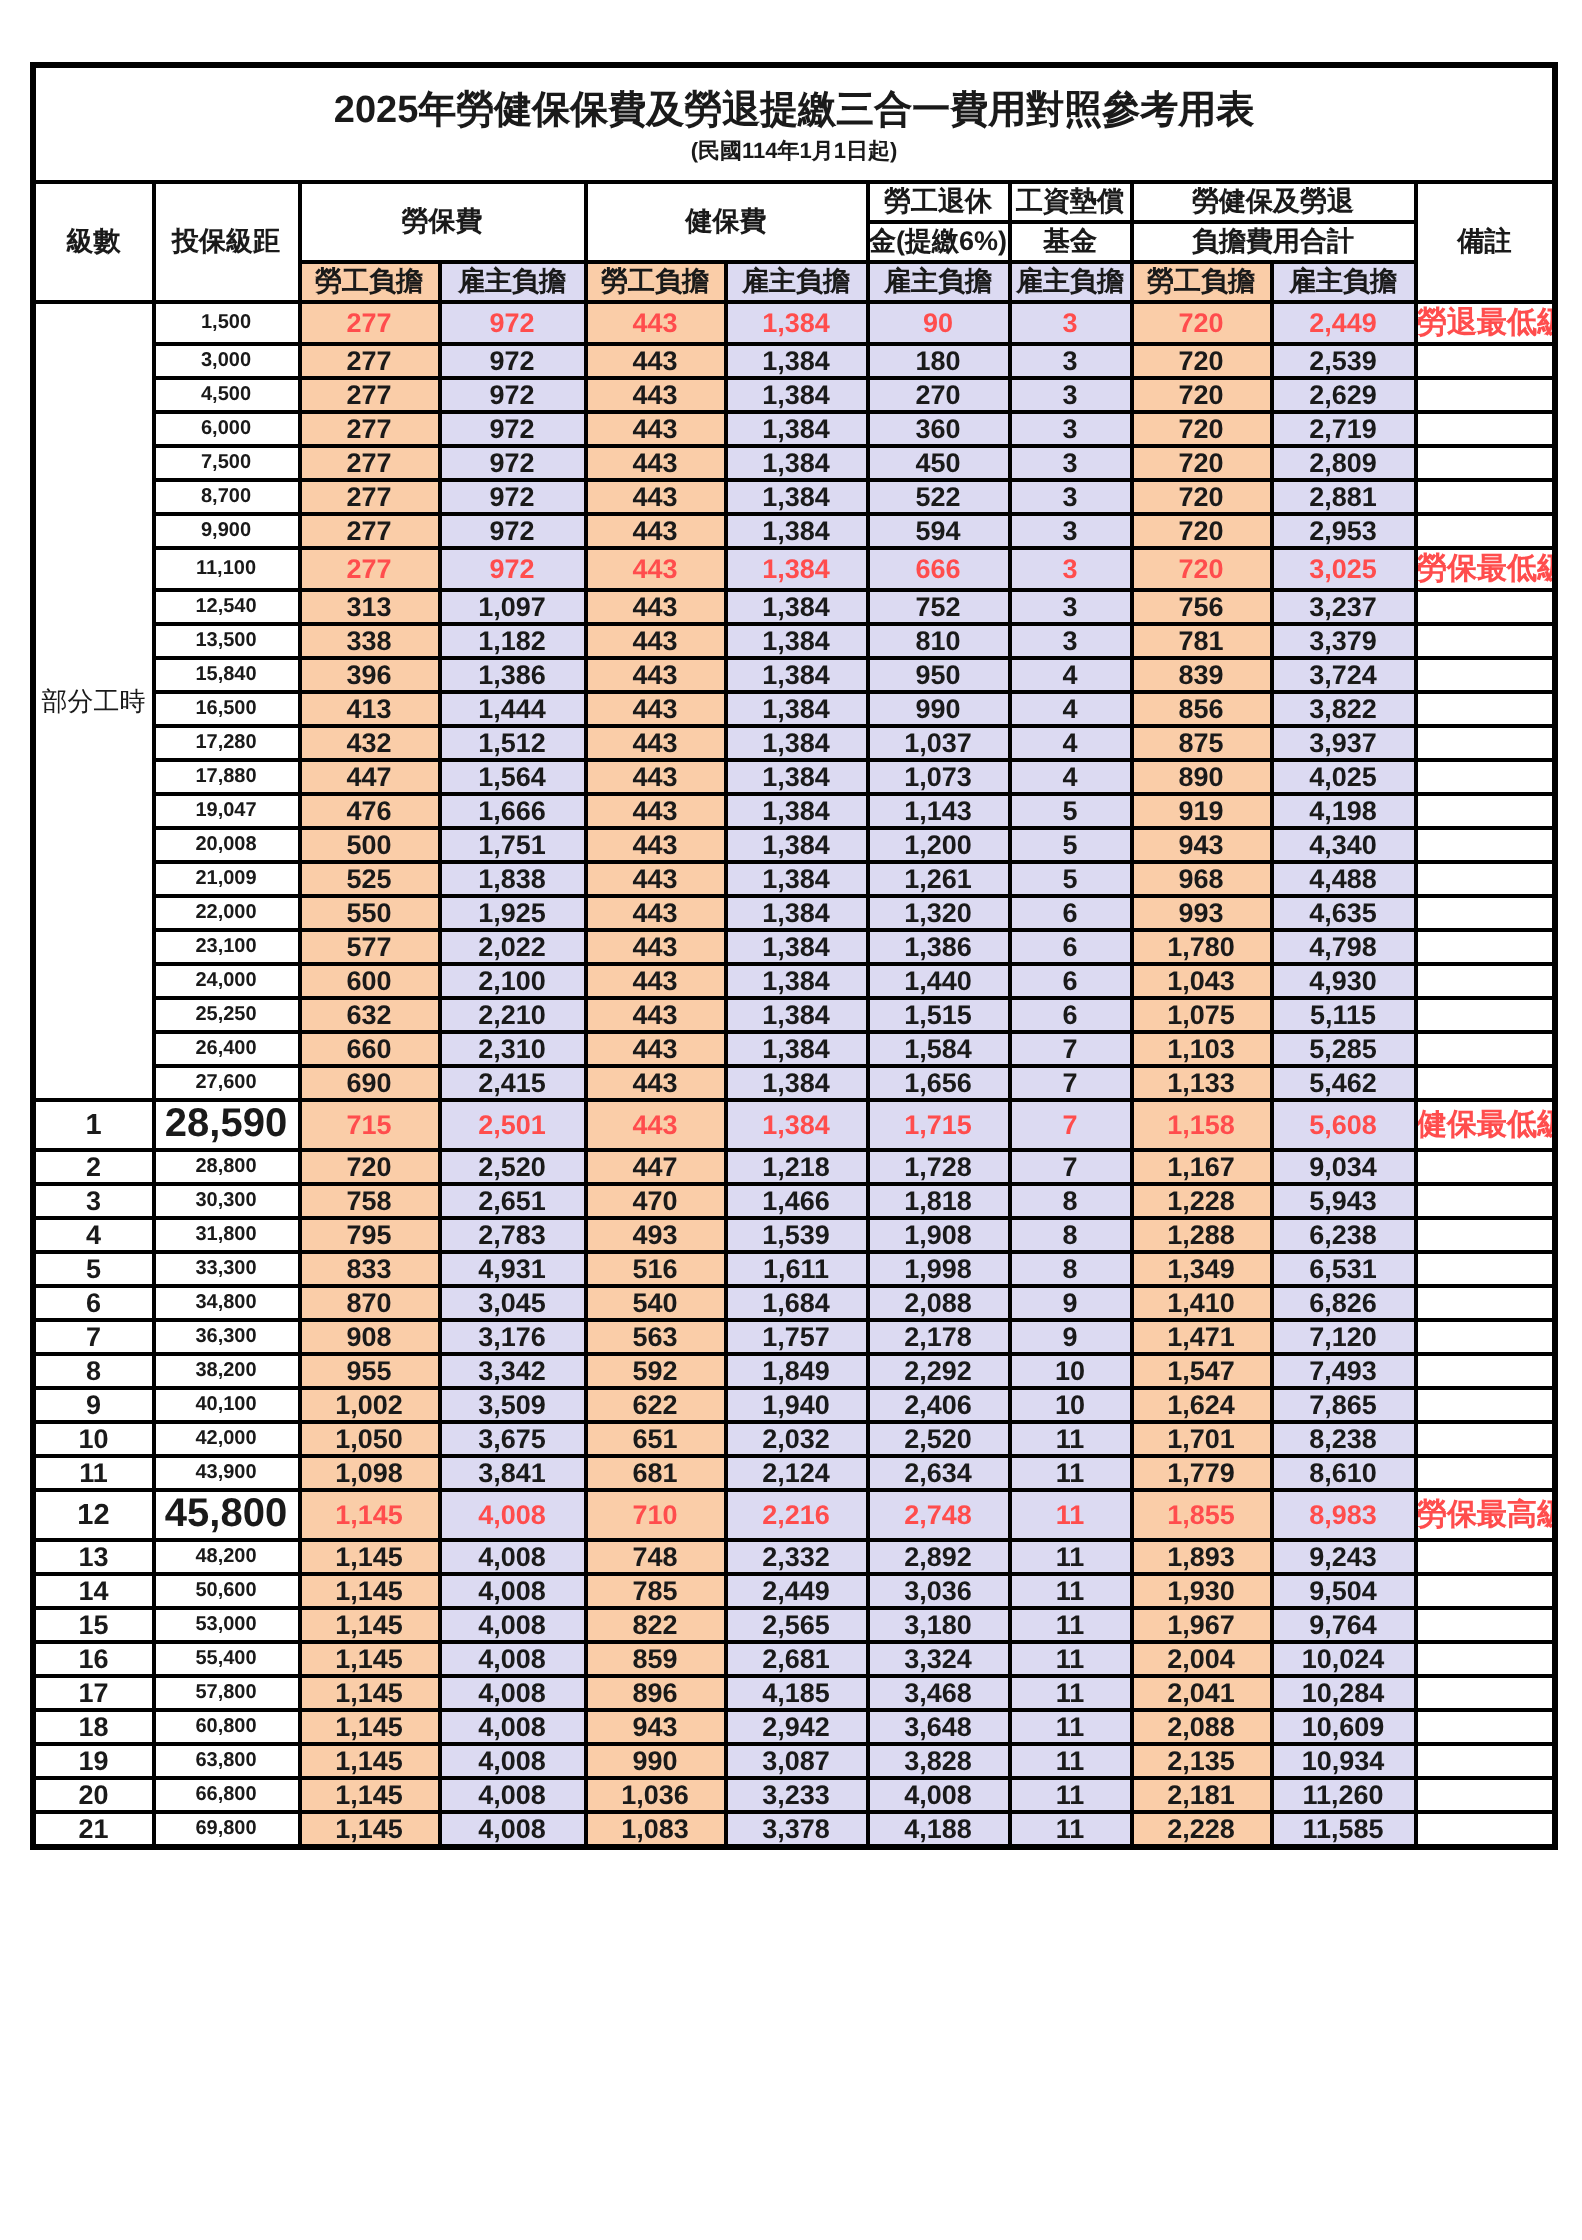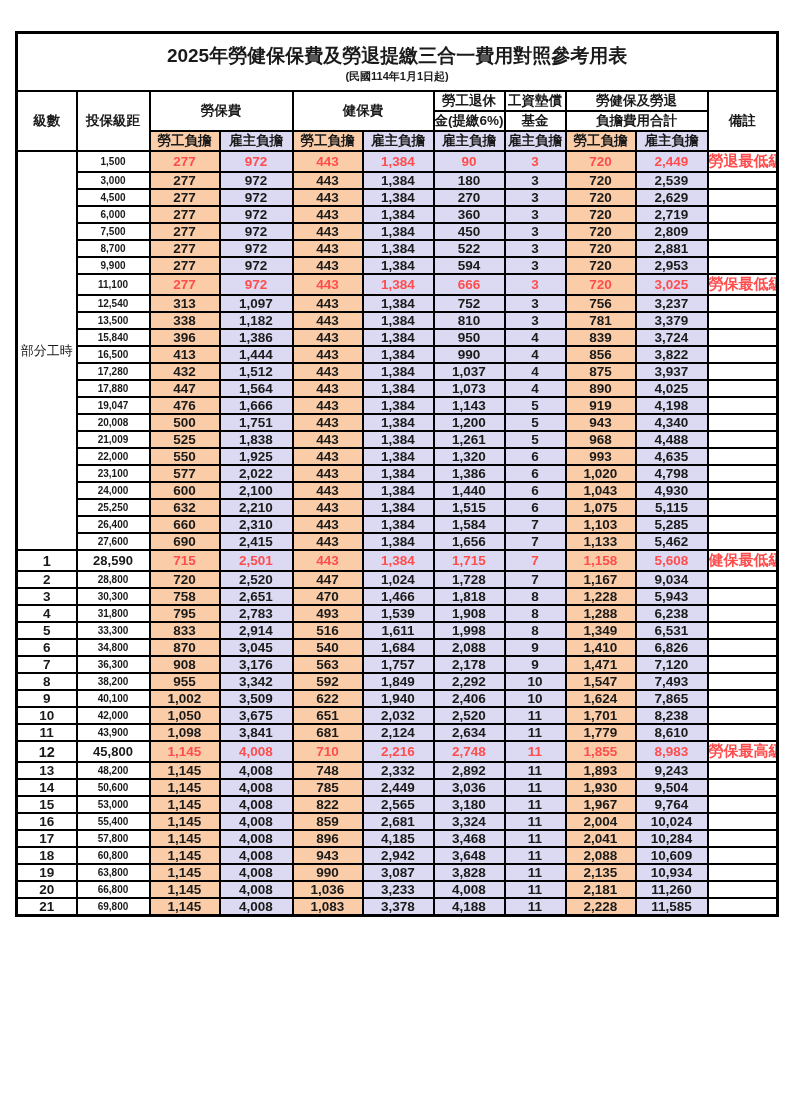--- a/index.html
+++ b/index.html
@@ -12,21 +12,21 @@
   .subtitle-line{font-size:11px;font-weight:700;line-height:1.2;}
   .hrow td{height:17px;font-size:13.5px;font-weight:600;}
   .c-emp{background:#FACDA8;}
   .c-er{background:#DCDAF2;}
   .val{font-size:13.5px;font-weight:600;}
   .bracket{font-size:10px;font-weight:600;}
   .level{font-size:13.5px;font-weight:600;}
   .part-time{font-size:13px;font-weight:400;}
   .remark{font-size:15px;font-weight:700;color:#FF4D4D;}
   .red-row .val{color:#FF4D4D;}
-  .bold-row .bracket{font-weight:700;font-size:13px;}
+  .bold-row .bracket{font-weight:700;font-size:20px;}
   .bold-row .level{font-weight:700;font-size:14.5px;}
 </style>
 </head>
 <body>
 
 <div class="sheet">
   <table>
     <colgroup>
       <col style="width:60px">
         <col style="width:73px">
@@ -292,21 +292,21 @@
           <td class="remark"></td>
         </tr>
         <tr>
           <td class="bracket">23,100</td>
           <td class="val c-emp">577</td>
           <td class="val c-er">2,022</td>
           <td class="val c-emp">443</td>
           <td class="val c-er">1,384</td>
           <td class="val c-er">1,386</td>
           <td class="val c-er">6</td>
-          <td class="val c-emp">1,020</td>
+          <td class="val c-emp">1,780</td>
           <td class="val c-er">4,798</td>
           <td class="remark"></td>
         </tr>
         <tr>
           <td class="bracket">24,000</td>
           <td class="val c-emp">600</td>
           <td class="val c-er">2,100</td>
           <td class="val c-emp">443</td>
           <td class="val c-er">1,384</td>
           <td class="val c-er">1,440</td>
@@ -363,21 +363,21 @@
           <td class="val c-emp">1,158</td>
           <td class="val c-er">5,608</td>
           <td class="remark">健保最低級距</td>
         </tr>
         <tr>
           <td class="level">2</td>
           <td class="bracket">28,800</td>
           <td class="val c-emp">720</td>
           <td class="val c-er">2,520</td>
           <td class="val c-emp">447</td>
-          <td class="val c-er">1,024</td>
+          <td class="val c-er">1,218</td>
           <td class="val c-er">1,728</td>
           <td class="val c-er">7</td>
           <td class="val c-emp">1,167</td>
           <td class="val c-er">9,034</td>
           <td class="remark"></td>
         </tr>
         <tr>
           <td class="level">3</td>
           <td class="bracket">30,300</td>
           <td class="val c-emp">758</td>
@@ -400,21 +400,21 @@
           <td class="val c-er">1,908</td>
           <td class="val c-er">8</td>
           <td class="val c-emp">1,288</td>
           <td class="val c-er">6,238</td>
           <td class="remark"></td>
         </tr>
         <tr>
           <td class="level">5</td>
           <td class="bracket">33,300</td>
           <td class="val c-emp">833</td>
-          <td class="val c-er">2,914</td>
+          <td class="val c-er">4,931</td>
           <td class="val c-emp">516</td>
           <td class="val c-er">1,611</td>
           <td class="val c-er">1,998</td>
           <td class="val c-er">8</td>
           <td class="val c-emp">1,349</td>
           <td class="val c-er">6,531</td>
           <td class="remark"></td>
         </tr>
         <tr>
           <td class="level">6</td>

